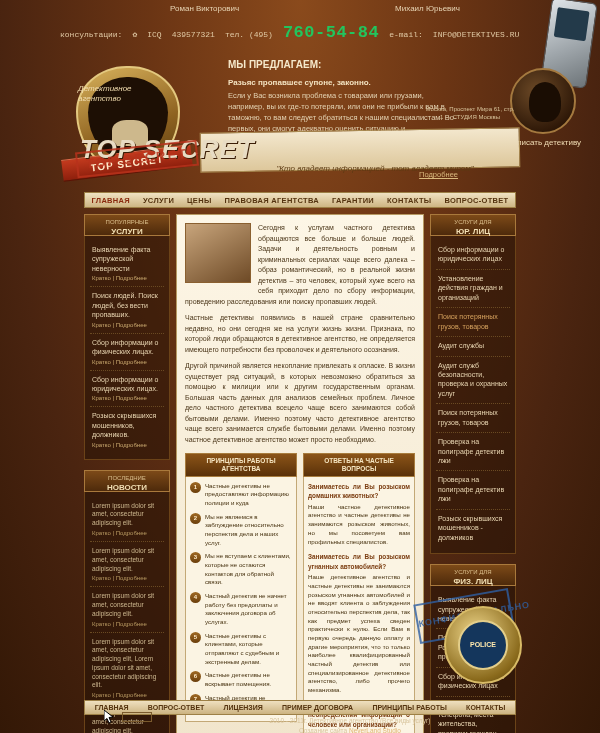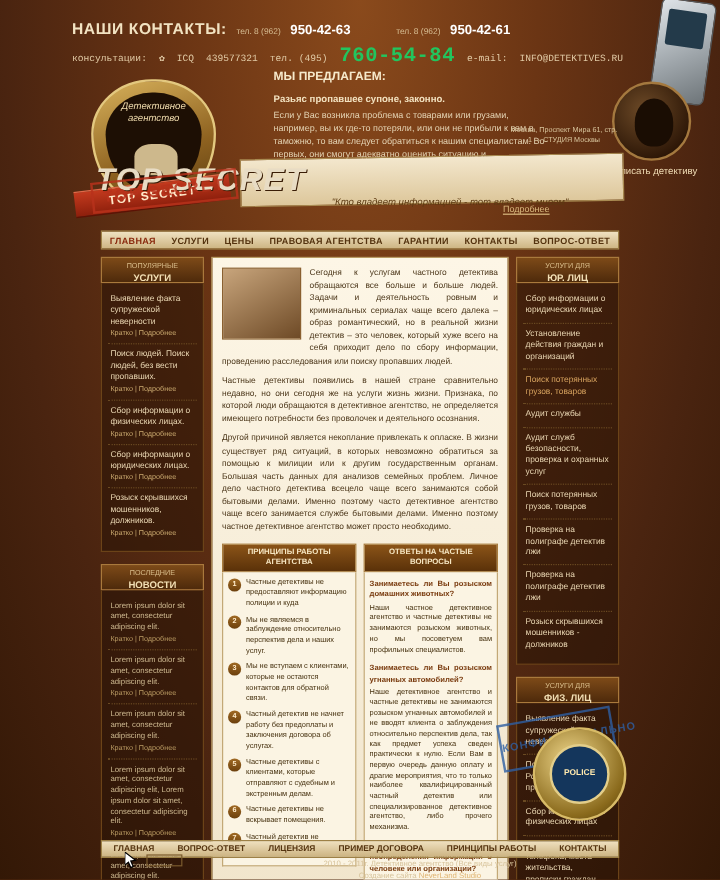--- a/index.html
+++ b/index.html
@@ -43,21 +43,21 @@
   .det-circle:after { content:""; position:absolute; left:17px; top:12px; width:32px; height:40px; background:#1a0d03; border-radius:50% 50% 42% 42%; }
   .write-det { position:absolute; right:10px; top:138px; width:92px; text-align:center; font-size:8px; color:#f0dcb4; line-height:1.3; }
 
   
   .shield { position:absolute; left:62px; top:66px; width:130px; height:110px; }
   .shield-body { position:absolute; left:14px; top:0; width:104px; height:104px;
     background:linear-gradient(160deg,#d8b25c,#8e6220 60%,#5c3d11);
     border-radius:50% 50% 46% 46% / 45% 45% 58% 58%;
     border:2px solid #e3c87f; }
   .shield-inner { position:absolute; left:10px; top:9px; right:10px; bottom:10px; background:#1d0f04; border-radius:50% 50% 46% 46% / 45% 45% 58% 58%; }
-  .shield-text { position:absolute; left:0; right:0; top:16px; text-align:center; font-size:8px; color:#f0dcae; font-style:italic; line-height:1.3; }
+  .shield-text { position:absolute; left:0; right:0; top:16px; text-align:left; font-size:8px; color:#f0dcae; font-style:italic; line-height:1.3; }
   .shield-hat { position:absolute; left:34px; top:52px; width:36px; height:26px; background:#cdb88c; border-radius:40% 40% 10% 10%; }
   .ribbon { position:absolute; left:0; top:86px; width:130px; height:22px; background:linear-gradient(#c33a1e,#8d1f0c); transform:rotate(-7deg); border-top:1px solid #e06a4a; border-bottom:1px solid #5d1205; }
   .ribbon span { display:block; text-align:center; font-size:10px; font-weight:bold; color:#ffe9c9; line-height:22px; letter-spacing:1px; }
 
   
   .banner { position:absolute; left:80px; top:128px; width:440px; height:52px; }
   .banner-paper { position:absolute; left:120px; top:2px; width:320px; height:40px; background:linear-gradient(#f3e7cd,#ddc79b); border:1px solid #a98b52; transform:rotate(-1deg); }
   .banner-quote { position:absolute; left:150px; top:36px; width:290px; text-align:center; font-size:8px; font-style:italic; color:#5c3a12; }
   .topsecret { position:absolute; left:0; top:6px; font-size:26px; font-weight:bold; font-style:italic; color:#e8dcc4; letter-spacing:1px;
      text-shadow:1px 1px 0 #3a1d06; }
@@ -120,29 +120,26 @@
   .cursor svg { display:block; }
   .counter { position:absolute; left:122px; top:712px; width:30px; height:10px; border:1px solid #7a5a2d; }
 </style>
 </head>
 <body>
 
 <div class="page">
 
   <div class="header">
 
+    <div class="hdr-names">
+      <span>Роман Викторович</span>
+      <span>Михаил Юрьевич</span>
+    </div>
 
     <div class="hdr-contacts">
-      <div class="hdr-row1">
-        <span class="hdr-title">НАШИ КОНТАКТЫ:</span>
-        <span style="font-size:7px;color:#d7bd93">тел. 8 (962)</span>
-        <span class="phone-a">950-42-63</span>
-        <span style="font-size:7px;color:#d7bd93;margin-left:30px">тел. 8 (962)</span>
-        <span class="phone-b">950-42-61</span>
-      </div>
       <div class="hdr-row2">
         <span>консультации:</span>
         <span class="icq-icon">✿</span>
         <span>ICQ</span>
         <span>439577321</span>
         <span>тел. (495)</span>
         <span class="bigphone">760-54-84</span>
         <span>e-mail:</span>
         <span class="email">INFO@DETEKTIVES.RU</span>
       </div>

